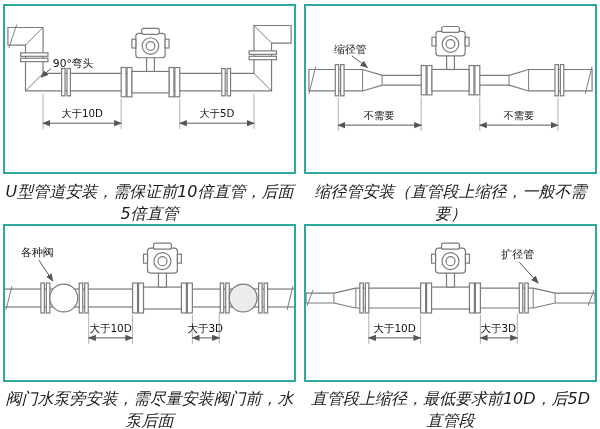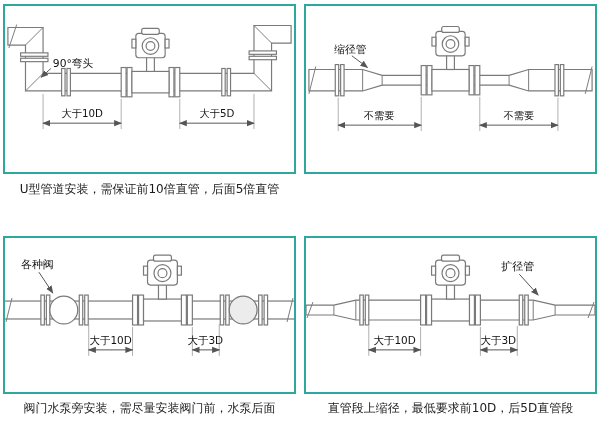--- a/index.html
+++ b/index.html
@@ -11,21 +11,21 @@
   }
   .cell { display:flex; flex-direction:column; min-width:0; }
   .panel {
     border:2px solid #2ea89c; background:#ffffff;
     overflow:hidden;
   }
   .row1 .panel { height:166px; }
   .row2 .panel { height:154px; }
   .panel svg { display:block; width:100%; height:100%; }
   .caption {
-    text-align:center; color:#1c1c1c; font-size:12px; line-height:1.35;
+    text-align:center; color:#1c1c1c; font-size:16px; line-height:1.35;font-style:italic;
   }
   .row1 .caption { height:50px; padding-top:7px; box-sizing:border-box; }
   .row2 .caption { padding-top:6px; }
 
   
   .pipe path, .pipe rect, .pipe circle { fill:#ffffff; stroke:#7a7a7a; stroke-width:1.2; }
   .pipe path.seam { fill:none; stroke:#7a7a7a; stroke-width:1; }
   .pipe circle.pump { fill:#ececec; }
   use.meterdraw { fill:#ffffff; stroke:#7a7a7a; stroke-width:1.2; }
   path.ext { stroke:#9a9a9a; stroke-width:0.8; fill:none; }
@@ -114,20 +114,23 @@
           <line class="dline" x1="175" y1="122" x2="255" y2="122" marker-start="url(#arr)" marker-end="url(#arr)"></line>
           <text x="72" y="116" text-anchor="middle">不需要</text>
           <text x="215" y="116" text-anchor="middle">不需要</text>
         </g>
         <g>
           <text x="26" y="48">缩径管</text>
           <line class="dline" x1="44" y1="51" x2="60" y2="63" marker-end="url(#arr)"></line>
         </g>
       </svg>
     </div>
+    <div class="caption">
+      <div>缩径管安装（直管段上缩径，一般不需要）</div>
+    </div>
   </div>
 
   <div class="cell row2">
     <div class="panel">
       <svg viewBox="0 0 290 154">
         <g class="pipe">
           <rect x="-3" y="63" width="296" height="18"></rect>
           <path class="seam" d="M7,60 L1,84 M289,60 L283,84"></path>
           <rect x="36" y="57" width="3.5" height="30"></rect>
           <rect x="41.5" y="57" width="3.5" height="30"></rect>

